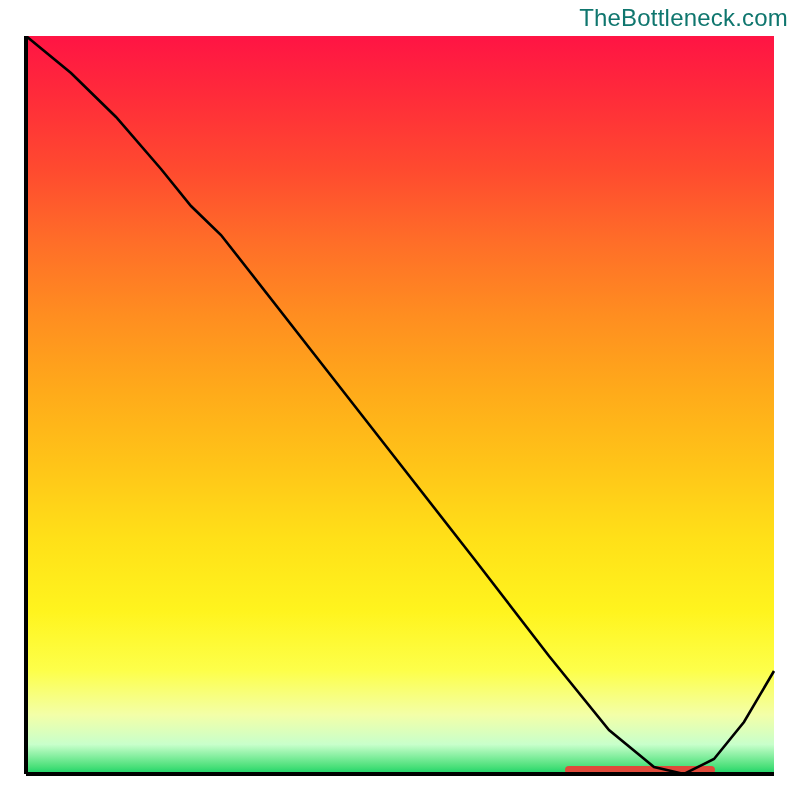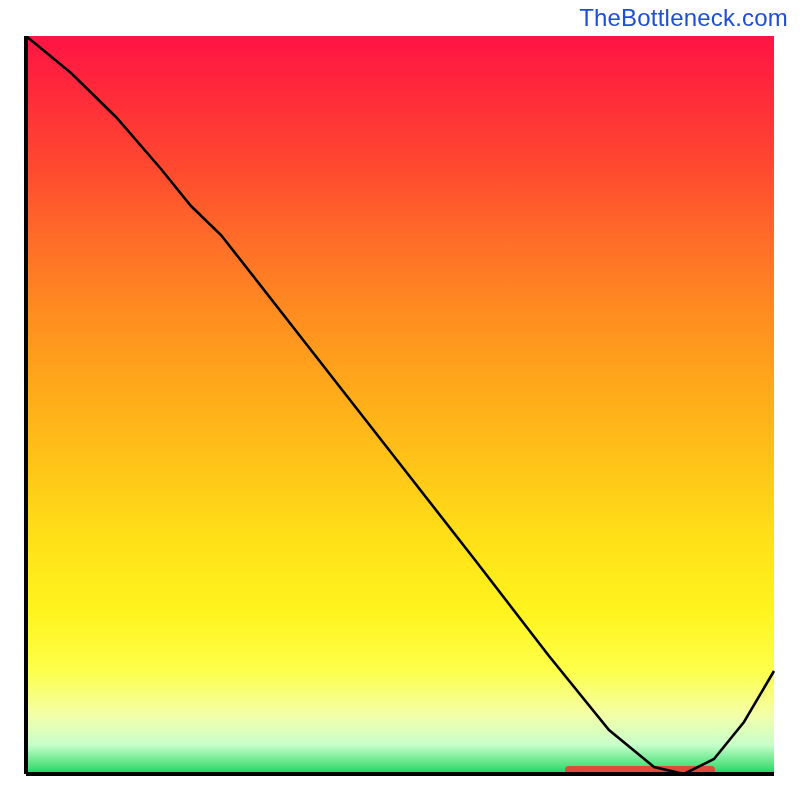--- a/index.html
+++ b/index.html
@@ -13,21 +13,21 @@
   }
   .container {
     position: relative;
     width: 800px;
     height: 800px;
   }
   .watermark {
     position: absolute;
     top: 4px;
     right: 12px;
-    color: #1d4ed8;
+    color: #0f766e;
     font-size: 24px;
     font-weight: 500;
     letter-spacing: 0.2px;
   }
   .plot-wrap {
     position: absolute;
     left: 22px;
     top: 36px;
     width: 756px;
     height: 742px;

